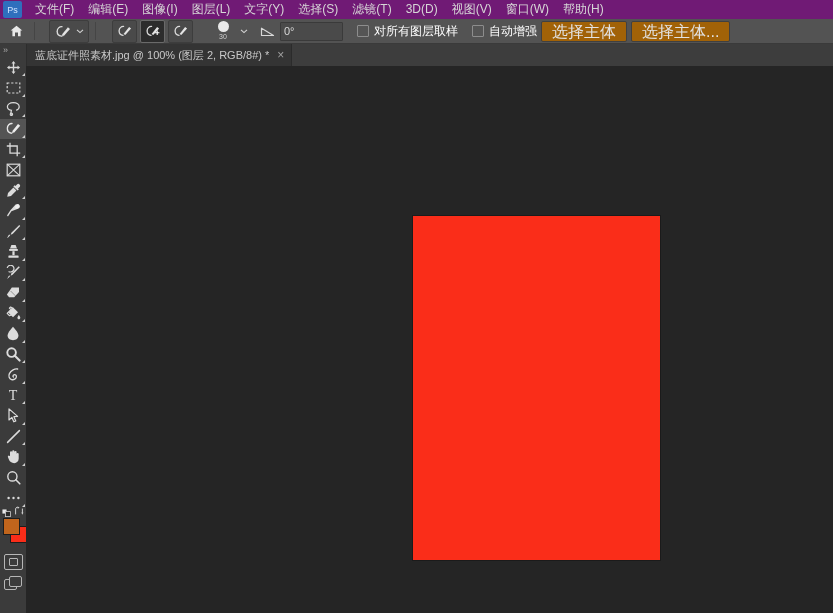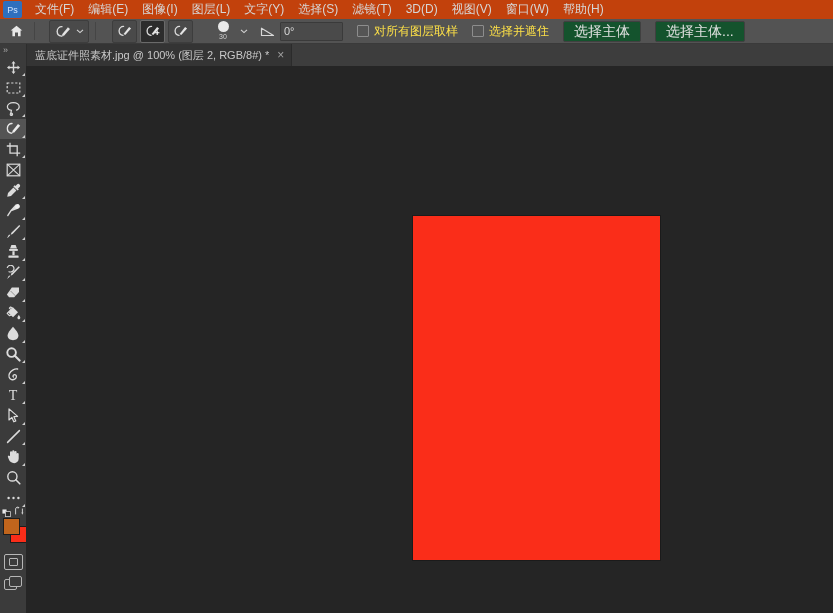--- a/index.html
+++ b/index.html
@@ -12,21 +12,21 @@
     font-family: "Liberation Sans", "DejaVu Sans", sans-serif;
     font-size: 12px;
     color: #c8c8c8;
     -webkit-font-smoothing: antialiased;
   }
   .app { position: relative; width: 833px; height: 613px; }
 
   
   .menubar {
     position: absolute; left: 0; top: 0; width: 833px; height: 19px;
-    background: #c2410c;
+    background: #701a75;
     display: flex; align-items: center;
   }
   .app-logo {
     width: 19px; height: 17px; margin-left: 3px; margin-right: 6px;
     display: flex; align-items: center; justify-content: center;
     background: #2f6fbd; border-radius: 2px;
   }
   .app-logo svg { display: block; }
   .menu-item {
     padding: 8px 7px; height: 19px; line-height: 19px;
@@ -90,27 +90,27 @@
     background: #4a4a4a; border: 1px solid #3a3a3a;
     color: #d8d8d8; font-size: 11px; padding-left: 3px;
     border-radius: 1px;
   }
 
   .cb-wrap { display: flex; align-items: center; margin-left: 14px; }
   .cbox {
     width: 10px; height: 10px; background: #555; border: 1px solid #8d8d8d;
     margin-right: 5px; border-radius: 1px;
   }
-  .cb-label { font-size: 12px; color: #fde047; white-space: nowrap; }
+  .cb-label { font-size: 12px; color: #ffffff; white-space: nowrap; }
 
   .ob-button {
     height: 19px; line-height: 19px; padding: 0 10px;
-    background: #14532d; border: 1px solid #404040; border-radius: 2px;
-    color: #e2e2e2; font-size: 14px; white-space: nowrap;
-    margin-left: 14px; cursor: default;
+    background: #a16207; border: 1px solid #404040; border-radius: 2px;
+    color: #e2e2e2; font-size: 16px; white-space: nowrap;
+    margin-left: 4px; cursor: default;
   }
 
   
   .tabstrip {
     position: absolute; left: 26px; top: 44px; width: 807px; height: 22px;
     background: #3d3d3d;
     display: flex; align-items: stretch; text-align: center;
   }
   .doc-tab {
     display: flex; align-items: center;
@@ -300,21 +300,21 @@
       <div class="angle-field">0°</div>
     </div>
 
     <div class="cb-wrap">
       <span class="cbox"></span>
       <span class="cb-label">对所有图层取样</span>
     </div>
 
     <div class="cb-wrap">
       <span class="cbox"></span>
-      <span class="cb-label">选择并遮住</span>
+      <span class="cb-label">自动增强</span>
     </div>
 
     <div class="ob-button">选择主体</div>
     <div class="ob-button">选择主体...</div>
   </div>
 
   <div class="tabstrip">
     <div class="doc-tab">
       <span>蓝底证件照素材.jpg @ 100% (图层 2, RGB/8#) *</span>
       <span class="close-x">×</span>

